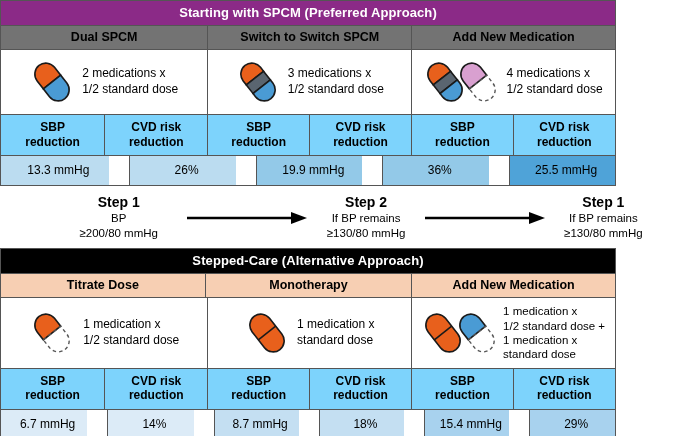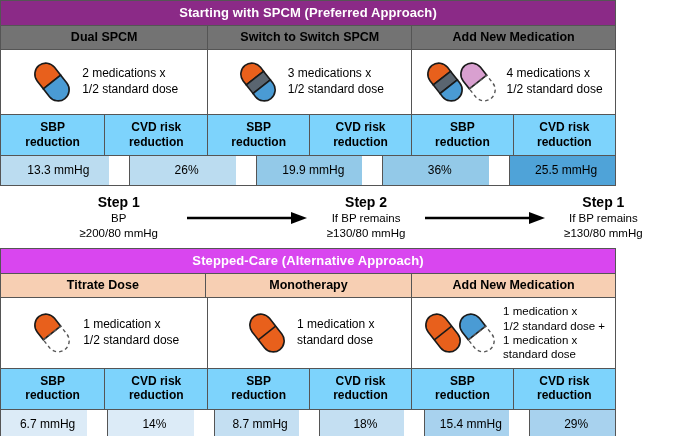--- a/index.html
+++ b/index.html
@@ -34,21 +34,21 @@
     text-align: center;
     font-weight: bold;
     font-size: 13px;
     color: #ffffff;
     letter-spacing: .1px;
     padding: 4px 0 5px 0;
     box-sizing: border-box;
     border-bottom: 1.5px solid #555555;
   }
   .band-title.purple { background: #8B2A87; }
-  .band-title.orange { background: #d946ef; }
+  .band-title.orange { background: #000000; }
 
   
   .subhead-row {
     display: flex;
     box-sizing: border-box;
     border-bottom: 1.5px solid #555555;
   }
   .subhead-cell {
     box-sizing: border-box;
     text-align: center;

